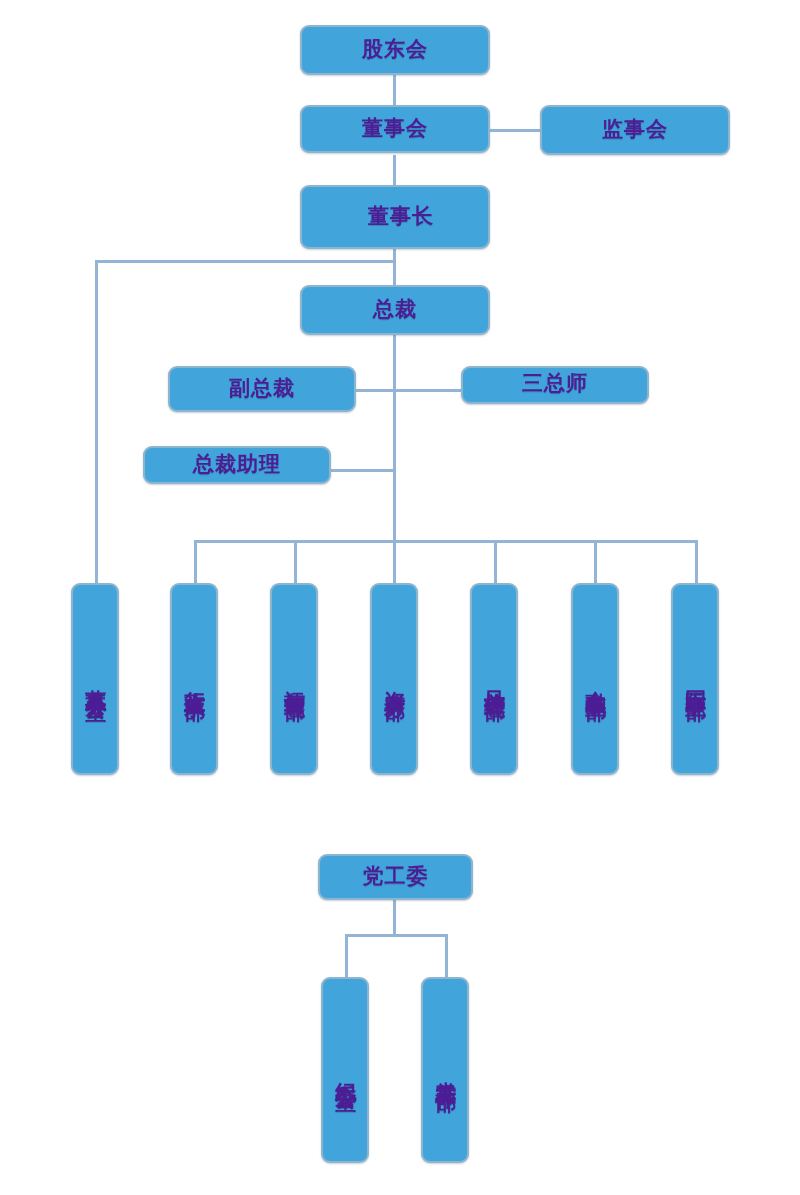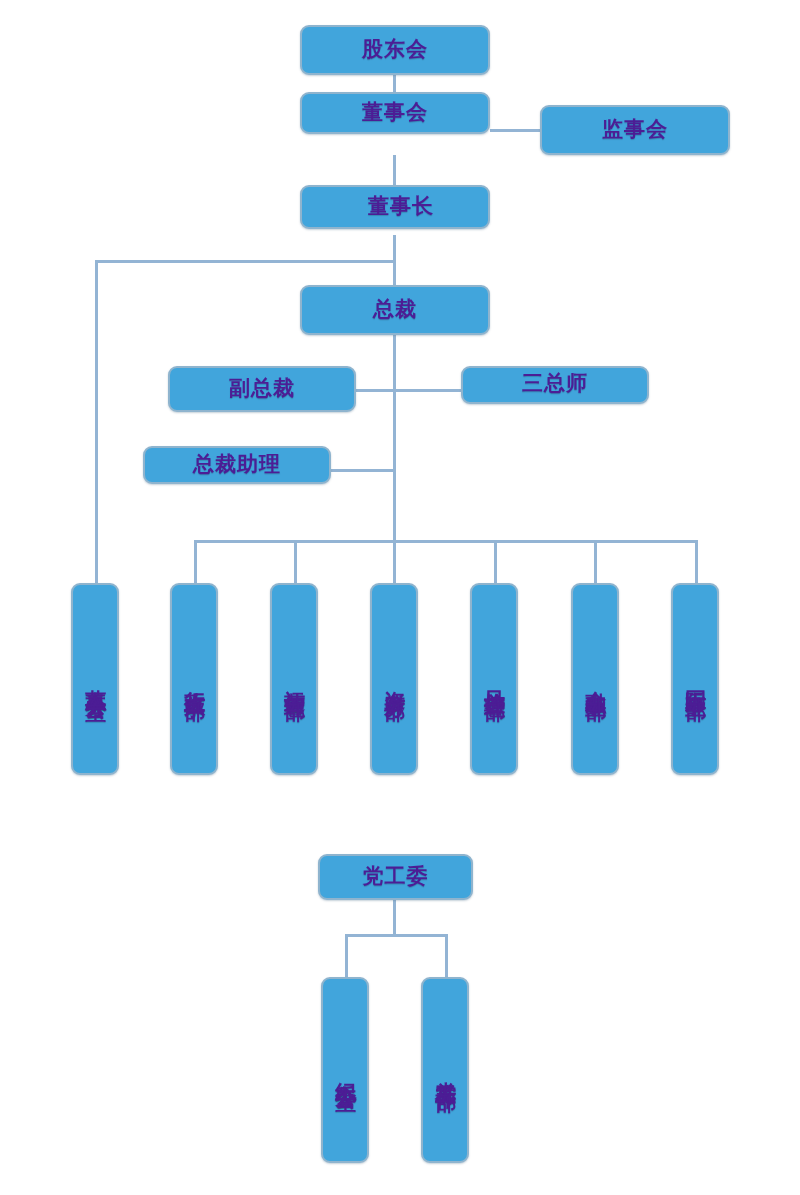--- a/index.html
+++ b/index.html
@@ -90,25 +90,25 @@
   <div class="line line-v" style="left:594px; top:540px; height:45px;"></div>
   <div class="line line-v" style="left:695px; top:540px; height:45px;"></div>
 
   <div class="line line-v" style="left:393px; top:882px; height:54px;"></div>
   <div class="line line-h" style="left:345px; top:934px; width:103px;"></div>
   <div class="line line-v" style="left:345px; top:934px; height:44px;"></div>
   <div class="line line-v" style="left:445px; top:934px; height:44px;"></div>
 
   <div class="node horiz" style="left:300px; top:25px; width:190px; height:50px;">股东会</div>
 
-  <div class="node horiz" style="left:300px; top:92px; width:190px; height:42px;">董事会</div>
+  <div class="node horiz" style="left:300px; top:105px; width:190px; height:48px;">董事会</div>
 
   <div class="node horiz" style="left:540px; top:105px; width:190px; height:50px;">监事会</div>
 
-  <div class="node horiz" style="left:300px; top:185px; width:190px; height:44px;padding-left:12px;">董事长</div>
+  <div class="node horiz" style="left:300px; top:185px; width:190px; height:64px;padding-left:12px;">董事长</div>
 
   <div class="node horiz" style="left:300px; top:285px; width:190px; height:50px;">总裁</div>
 
   <div class="node horiz" style="left:140px; top:366px; width:188px; height:46px;margin-left:28px;">副总裁</div>
 
   <div class="node horiz" style="left:461px; top:366px; width:188px; height:38px;font-family:Liberation Mono, monospace;">三总师</div>
 
   <div class="node horiz" style="left:143px; top:446px; width:188px; height:38px;">总裁助理</div>
 
   <div class="node vert" style="left:71px; top:583px; width:48px; height:192px;">董事会办公室</div>

